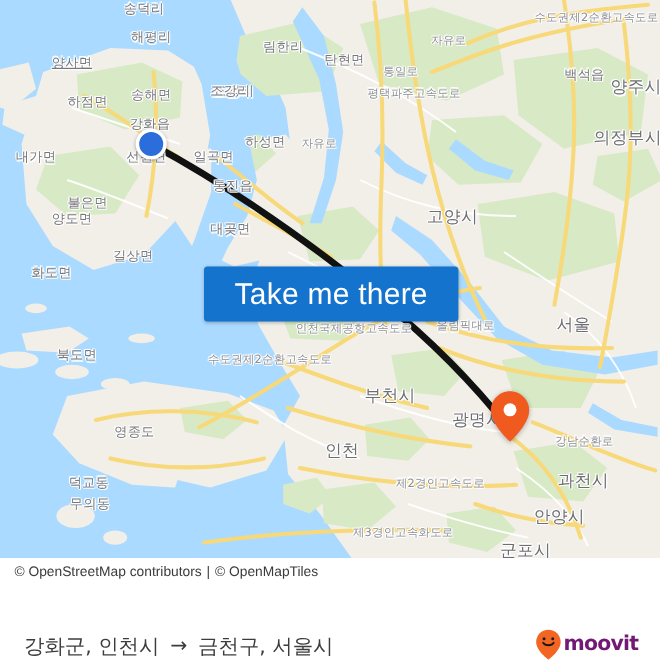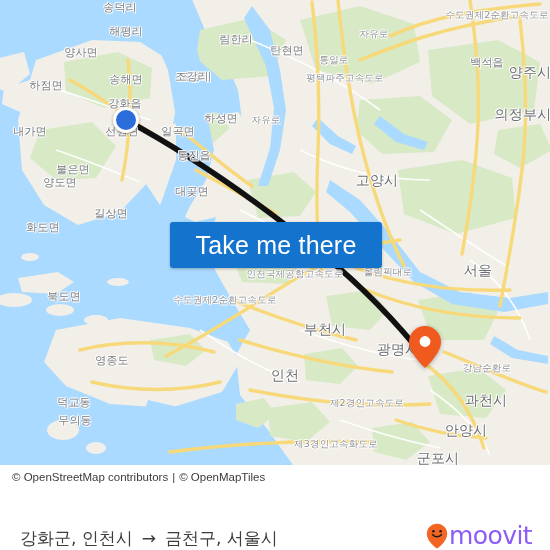--- a/index.html
+++ b/index.html
@@ -102,21 +102,21 @@
     font-size: 17px; color: #3c3c3c;
     font-family: "DejaVu Sans", "Liberation Sans", sans-serif;
     white-space: nowrap;
   }
   #route-arrow-icon {
     margin: 0 9px; font-size: 17px; color: #3c3c3c;
     line-height: 1;
   }
   #moovit-logo { display: flex; align-items: center; }
   #moovit-wordmark {
-    font-size: 25px; font-weight: normal; color: #8b5cf6;
+    font-size: 17px; font-weight: bold; color: #701a75;
     font-family: "DejaVu Sans", "Liberation Sans", sans-serif;
     letter-spacing: -.6px; margin-left: 1px;
   }
 </style>
 </head>
 <body>
 
 <div id="app">
 
   <div id="map">
@@ -256,27 +256,27 @@
         <path d="M126,120 C200,160 268,210 320,252 C362,286 398,324 425,358" stroke="#111111" stroke-width="5.5" fill="none" stroke-linecap="round"></path>
       </g>
     </svg>
 
     <div id="map-labels">
         <div class="map-label " style="left: 120px; top: 7px;">송덕리</div>
         <div class="map-label " style="left: 126px; top: 31px;">해평리</div>
         <div class="map-label " style="left: 236px; top: 39px;">림한리</div>
         <div class="map-label " style="left: 287px; top: 50px;">탄현면</div>
         <div class="map-label road" style="left: 497px; top: 15px;">수도권제2순환고속도로</div>
-        <div class="map-label " style="left: 81px; top: 52px;">양사면</div>
+        <div class="map-label " style="left: 60px; top: 52px; text-decoration: underline;">양사면</div>
         <div class="map-label " style="left: 195px; top: 76px;">조강리</div>
         <div class="map-label road" style="left: 334px; top: 60px;">통일로</div>
         <div class="map-label road" style="left: 374px; top: 34px;">자유로</div>
         <div class="map-label " style="left: 487px; top: 62px;">백석읍</div>
         <div class="map-label city" style="left: 530px; top: 73px;">양주시</div>
-        <div class="map-label " style="left: 46px; top: 85px;">하점면</div>
+        <div class="map-label " style="left: 73px; top: 85px;">하점면</div>
         <div class="map-label " style="left: 126px; top: 79px;">송해면</div>
         <div class="map-label " style="left: 192px; top: 76px;">조강리</div>
         <div class="map-label road" style="left: 345px; top: 78px;">평택파주고속도로</div>
         <div class="map-label city" style="left: 523px; top: 115px;">의정부시</div>
         <div class="map-label " style="left: 125px; top: 103px;">강화읍</div>
         <div class="map-label " style="left: 221px; top: 118px;">하성면</div>
         <div class="map-label road" style="left: 266px; top: 120px;">자유로</div>
         <div class="map-label " style="left: 30px; top: 131px;">내가면</div>
         <div class="map-label " style="left: 122px; top: 131px;">선원면</div>
         <div class="map-label " style="left: 178px; top: 131px;">일곡면</div>

